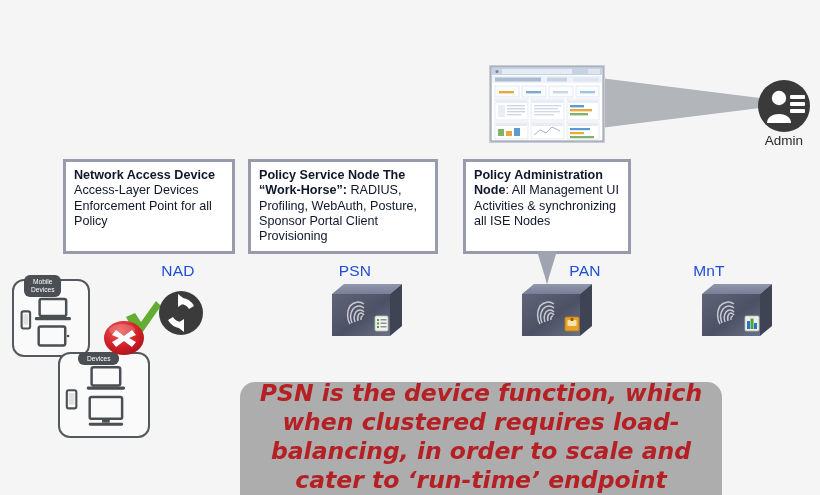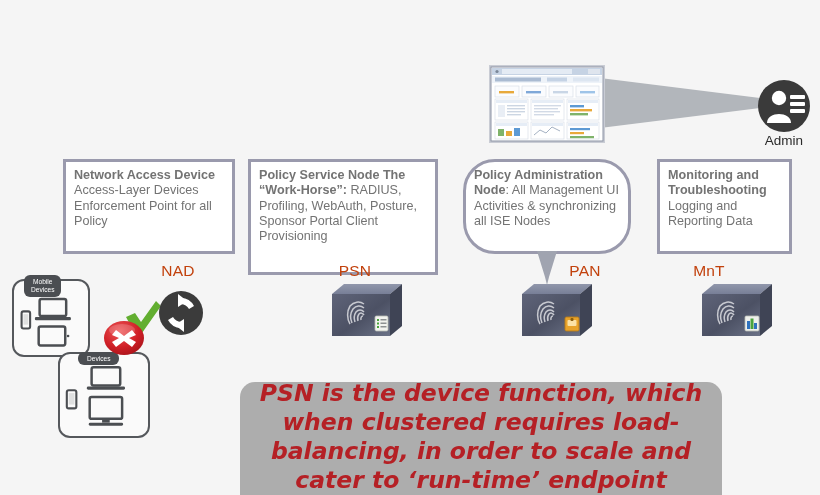--- a/index.html
+++ b/index.html
@@ -24,38 +24,38 @@
 
   
   .infobox {
     position: absolute;
     background: #ffffff;
     border: 3px solid #9a9aad;
     box-sizing: border-box;
     padding: 6px 7px 5px 8px;
     font-size: 12.6px;
     line-height: 15.3px;
-    color: #737373;
+    color: #0f172a;
   }
   .infobox .ttl {
     font-weight: bold;
   }
   .infobox .body {
     font-weight: normal;
   }
   #box-nad { left: 63px;  top: 127px; width: 172px; height: 95px; }
-  #box-psn { left: 248px; top: 127px; width: 190px; height: 116px; }
-  #box-pan { left: 463px; top: 127px; width: 168px; height: 95px; border-radius: 32px; }
+  #box-psn { left: 248px; top: 127px; width: 190px; height: 95px; }
+  #box-pan { left: 463px; top: 127px; width: 168px; height: 95px; }
   #box-mnt { left: 657px; top: 127px; width: 135px; height: 95px; }
 
   
   .nodelabel {
     position: absolute;
     font-size: 15.5px;
-    color: #c2410c;
+    color: #1d4ed8;
     text-align: center;
     letter-spacing: 0.2px;
   }
   #lbl-nad { left: 133px; top: 230px; width: 90px; }
   #lbl-psn { left: 310px; top: 230px; width: 90px; }
   #lbl-pan { left: 540px; top: 230px; width: 90px; }
   #lbl-mnt { left: 664px; top: 230px; width: 90px; }
 
   
   .server {
@@ -273,24 +273,20 @@
 
   <div class="infobox" id="box-psn">
     <span class="ttl">Policy Service Node The “Work-Horse”:</span>
     <span class="body">RADIUS, Profiling, WebAuth, Posture, Sponsor Portal Client Provisioning</span>
   </div>
 
   <div class="infobox" id="box-pan">
     <span class="ttl">Policy Administration Node</span><span class="body">: All Management UI Activities &amp; synchronizing all ISE Nodes</span>
   </div>
 
-  <div class="infobox" id="box-mnt">
-    <span class="ttl">Monitoring and Troubleshooting</span>
-    <span class="body">Logging and Reporting Data</span>
-  </div>
 
   <svg id="pan-arrow" viewBox="0 0 26 36">
     <polygon points="3,0 23,0 15,26 13,34 11,26" fill="#a0a4b0"></polygon>
   </svg>
 
   <div class="nodelabel" id="lbl-nad">NAD</div>
   <div class="nodelabel" id="lbl-psn">PSN</div>
   <div class="nodelabel" id="lbl-pan">PAN</div>
   <div class="nodelabel" id="lbl-mnt">MnT</div>
 

